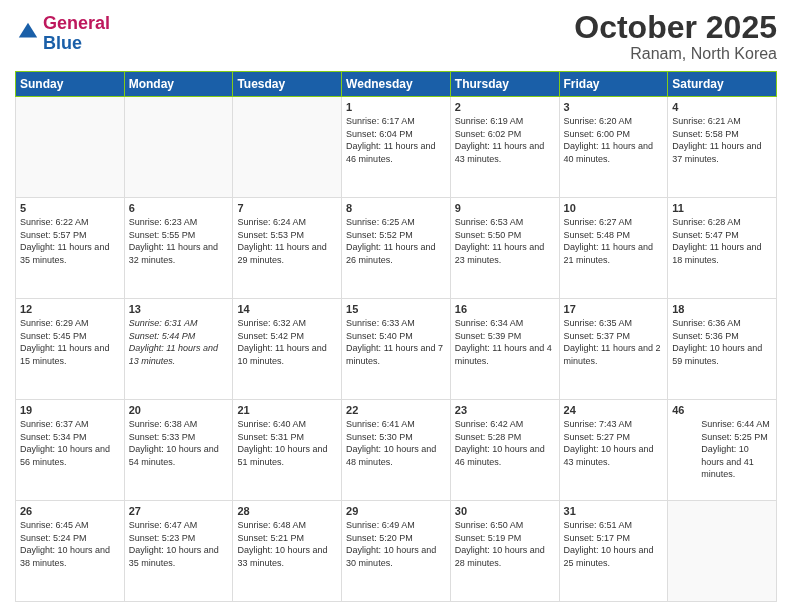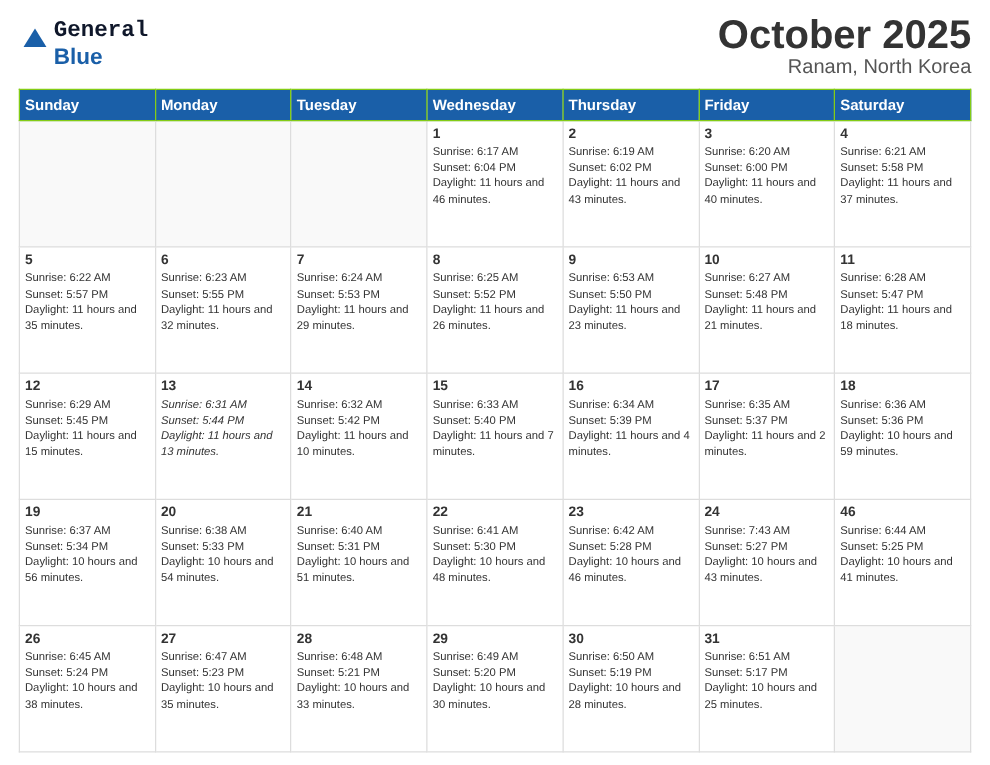--- a/index.html
+++ b/index.html
@@ -26,21 +26,21 @@
     .logo {
       display: flex;
       align-items: center;
       margin-top: 4px;
     }
     .logo-text {
       font-size: 18px;
       font-weight: bold;
       line-height: 1.1;
     }
-    .logo-general { color: #0f172a; font-family: Liberation Mono, monospace; }
+    .logo-general { color: #be185d; }
     .logo-blue { color: #1a5fa8; }
     .logo-icon {
       width: 22px;
       height: 22px;
       margin-left: 2px;
     }
     .title-block {
       text-align: right;
     }
     .month-title {
@@ -279,21 +279,21 @@
 Daylight: 10 hours and 46 minutes.</div>
           </td>
           <td>
             <span class="day-number">24</span>
             <div class="day-info" style="white-space: pre-line;">Sunrise: 7:43 AM
 Sunset: 5:27 PM
 Daylight: 10 hours and 43 minutes.</div>
           </td>
           <td>
             <span class="day-number">46</span>
-            <div class="day-info" style="white-space: pre-line;">Sunrise: 6:44 AM
+            <div class="day-info" style="white-space: pre-line; margin-left: 29px;">Sunrise: 6:44 AM
 Sunset: 5:25 PM
 Daylight: 10 hours and 41 minutes.</div>
           </td>
         </tr>
         <tr>
           <td>
             <span class="day-number">26</span>
             <div class="day-info" style="white-space: pre-line;">Sunrise: 6:45 AM
 Sunset: 5:24 PM
 Daylight: 10 hours and 38 minutes.</div>

